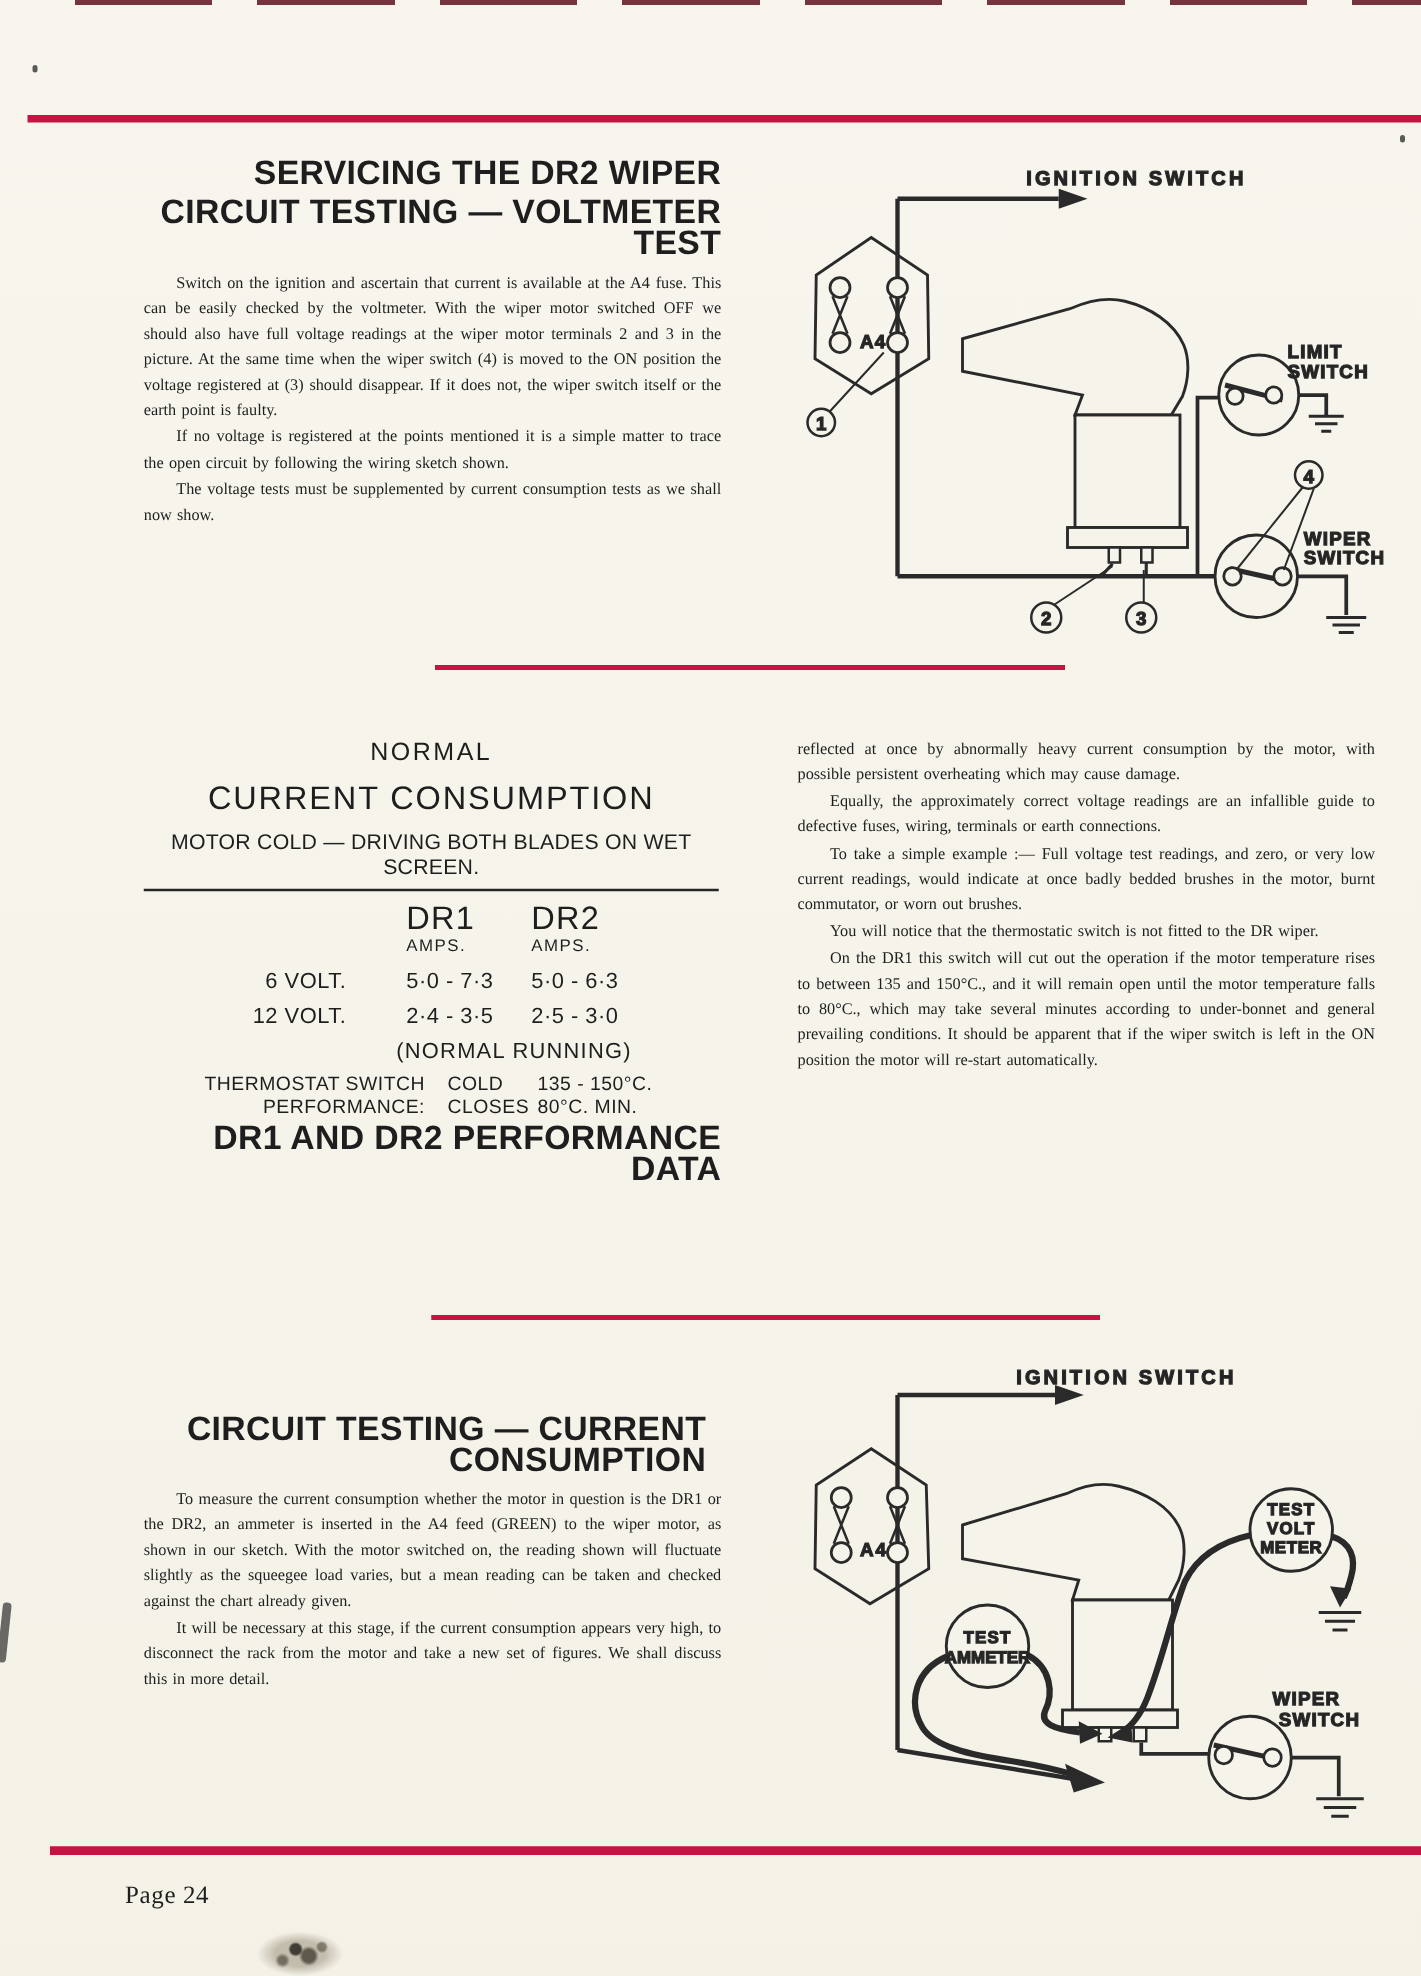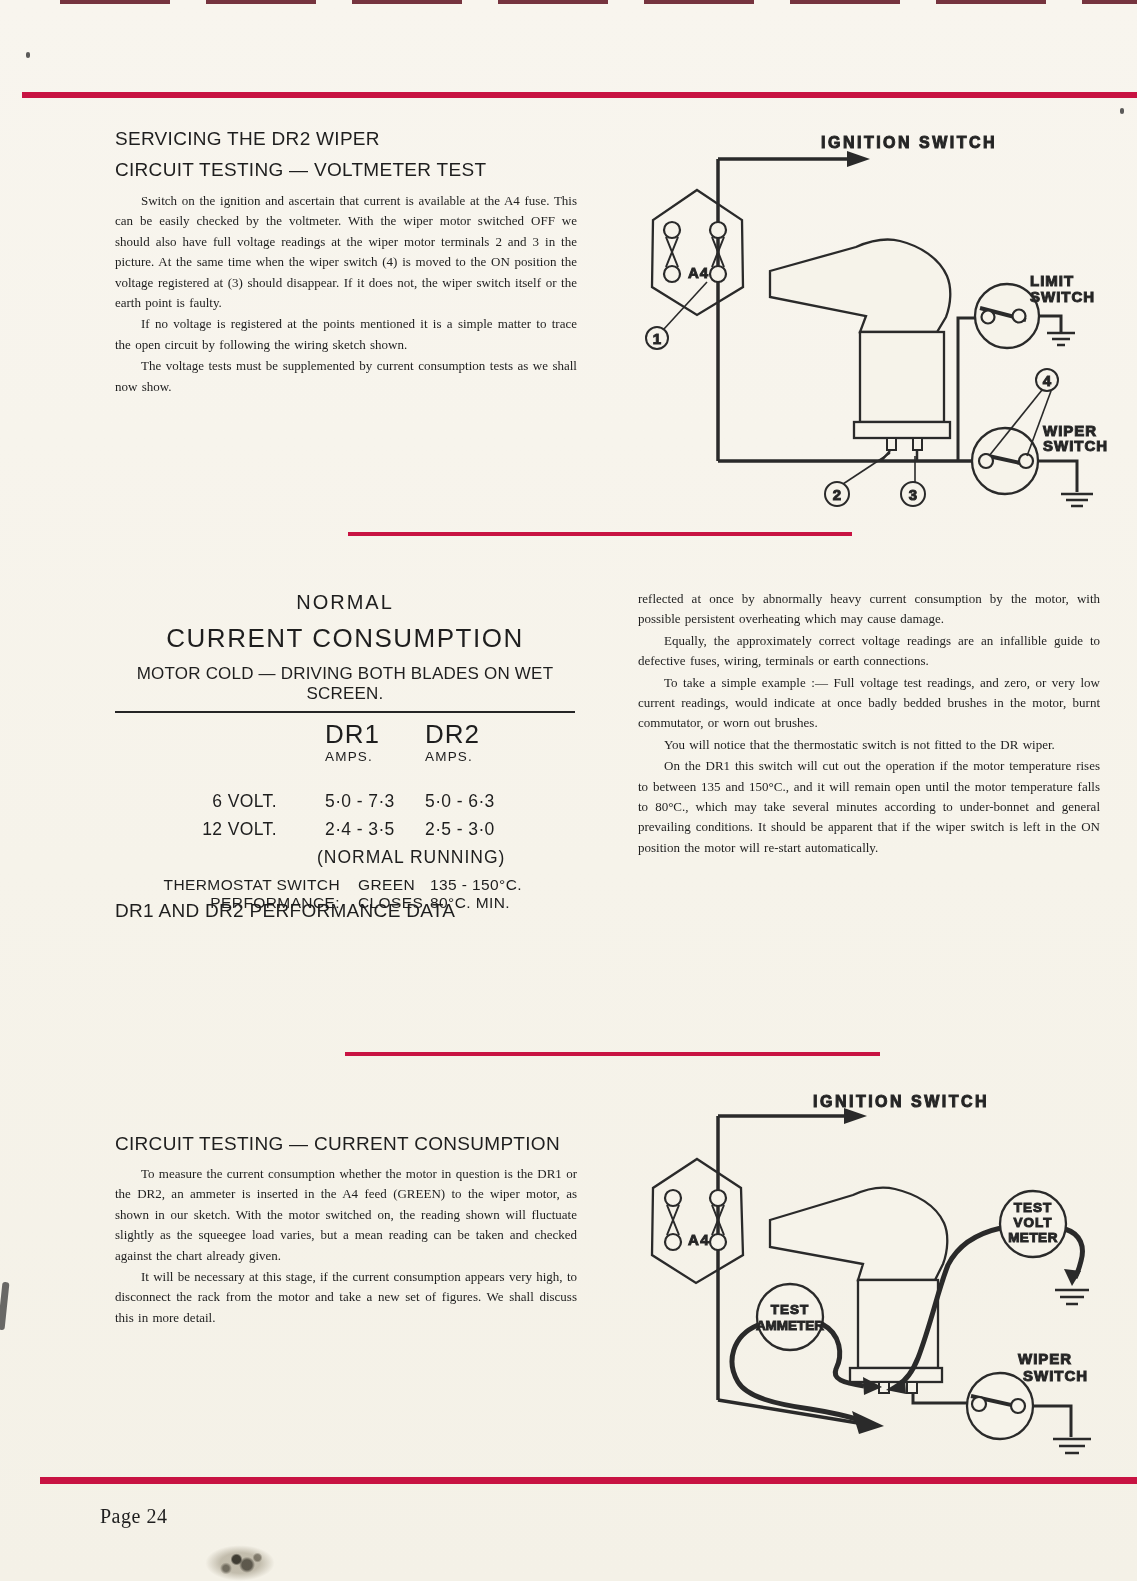--- a/index.html
+++ b/index.html
@@ -2,37 +2,37 @@
 <html><head>
 <meta charset="utf-8">
 <style>
   html,body{margin:0;padding:0;background:#6b6b6b;}
   .page{position:relative;width:1137px;height:1581px;background:linear-gradient(180deg,#f8f5ee 0%,#f6f3ea 55%,#f4f1e7 100%);
         color:#1e1e1e;font-family:"Liberation Serif",serif;overflow:hidden;}
   .abs{position:absolute;}
   .rule{background:#c81342;}
   .top-edge{top:0;left:60px;right:0;height:4px;
       background:repeating-linear-gradient(90deg,#5f1220 0 110px,rgba(0,0,0,0) 110px 146px);opacity:.85;}
-  h1,h2,h3{font-family:"Liberation Sans",sans-serif;font-weight:400;font-size:19px;line-height:25px;margin:0;letter-spacing:.3px;}
+  h1,h2,h3{font-family:"Liberation Sans",sans-serif;font-weight:700;font-size:27px;line-height:25px;margin:0;letter-spacing:.3px;text-align:right;}
   .bodytext p{margin:0;font-size:13px;line-height:20.4px;text-align:justify;text-indent:26px;word-spacing:1px;}
   .bodytext p.no-indent{text-indent:0;}
   .bodytext p+p{margin-top:1px;}
   
   .tbl{font-family:"Liberation Sans",sans-serif;text-align:center;}
   .tbl .t1{font-size:20px;letter-spacing:2px;padding-top:15px;}
   .tbl .t2{font-size:26px;letter-spacing:1.5px;margin-top:9px;}
   .tbl .sub{font-size:17px;letter-spacing:.2px;margin-top:10px;}
   .tbl .hline{border-top:2.5px solid #252525;margin-top:7px;}
   .grid{display:grid;grid-template-columns:162px 146px auto;text-align:left;}
   .grid .c1{text-align:right;}
   .grid .c2{padding-left:48px;}
   .grid .c3{padding-left:2px;}
   .hdr{margin-top:7px;font-size:26px;letter-spacing:1px;line-height:28px;}
   .hdr .unit{font-size:13.5px;letter-spacing:1.2px;line-height:17px;}
-  .rows{margin-top:22px;font-size:17.5px;letter-spacing:.4px;line-height:28px;}
+  .rows{margin-top:5px;font-size:17.5px;letter-spacing:.4px;line-height:28px;}
   .note{margin-top:4px;font-size:17.5px;letter-spacing:1px;text-align:left;margin-left:202px;}
   .thermo{margin-top:8px;font-size:15.5px;line-height:17.5px;letter-spacing:.4px;display:grid;grid-template-columns:225px 72px auto;text-align:left;}
   .thermo .c1{text-align:right;}
   .thermo .c2{padding-left:18px;}
   .thermo .c3{padding-left:18px;}
   .pagenum{font-size:20px;letter-spacing:.5px;}
   svg text{font-family:"Liberation Sans",sans-serif;font-weight:700;fill:#222;}
   .smudge{left:205px;top:1545px;width:70px;height:36px;
      background:
        radial-gradient(circle at 45% 40%,rgba(40,38,30,.85) 0 4px,rgba(0,0,0,0) 6px),
@@ -166,21 +166,21 @@
       <div class="c3">5·0 - 6·3</div>
     </div>
     <div class="grid rows" style="margin-top:0;">
       <div class="c1">12 VOLT.</div>
       <div class="c2">2·4 - 3·5</div>
       <div class="c3">2·5 - 3·0</div>
     </div>
     <div class="note">(NORMAL RUNNING)</div>
     <div class="thermo">
       <div class="c1">THERMOSTAT SWITCH</div>
-      <div class="c2">GREEN</div>
+      <div class="c2">COLD</div>
       <div class="c3">135 - 150°C.</div>
       <div class="c1">PERFORMANCE:</div>
       <div class="c2">CLOSES</div>
       <div class="c3">80°C. MIN.</div>
     </div>
   </div>
 
   <div class="abs bodytext" style="left:115px;top:898px;width:462px;">
     <h3>DR1 AND DR2 PERFORMANCE DATA</h3>
   </div>

